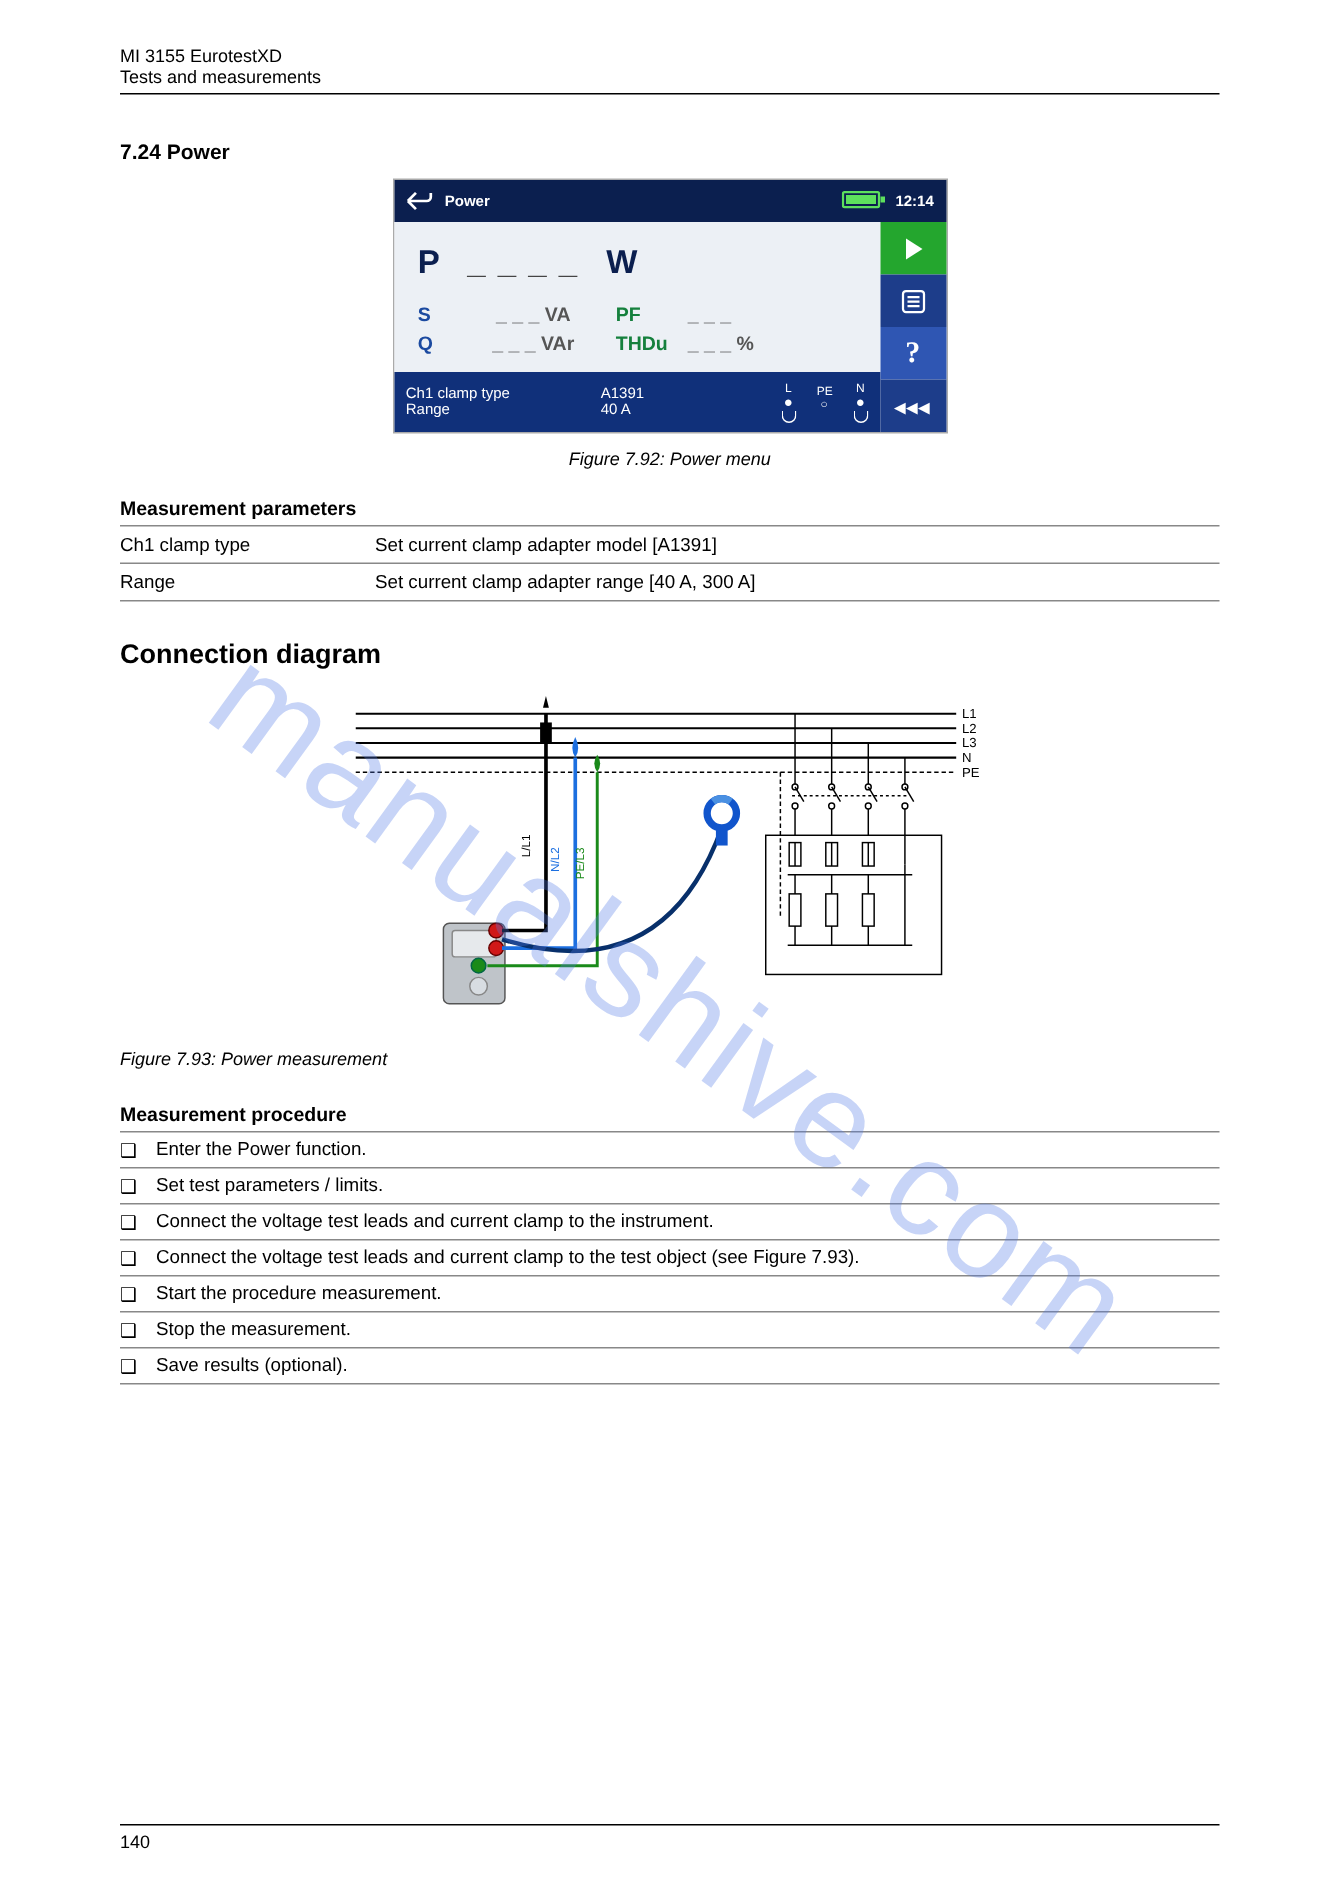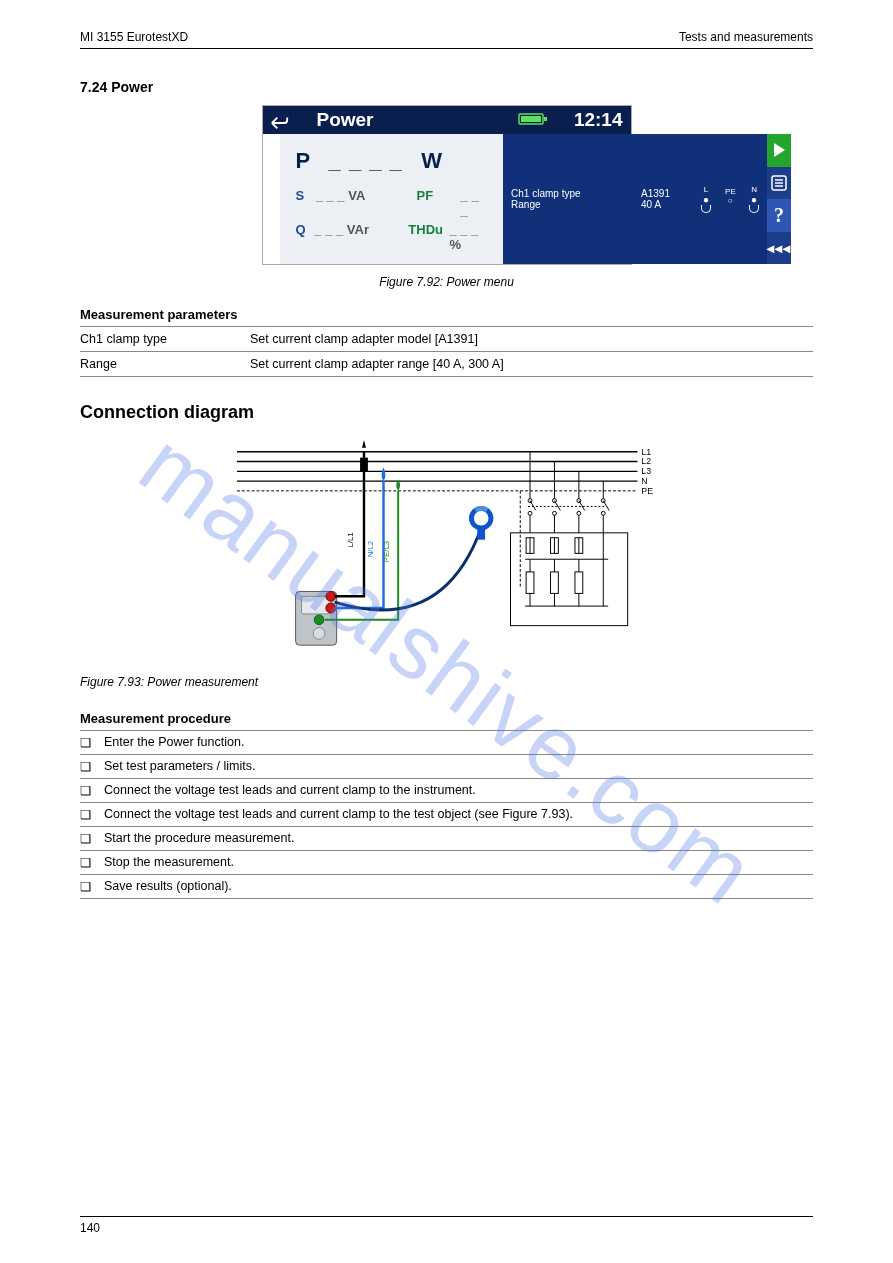--- a/index.html
+++ b/index.html
@@ -6,57 +6,56 @@
   body {
     width: 893px;
     height: 1263px;
     background: #fff;
     font-family: Arial, sans-serif;
     font-size: 13px;
     color: #000;
     position: relative;
     padding: 30px 80px 30px 80px;
   }
-  .header-row { display: flex; justify-content: space-between; font-size: 12px; padding-bottom: 4px; border-bottom: 1px solid #000; }
+  .header-row { display: flex; justify-content: space-between; font-size: 12px; padding-bottom: 4px; border-bottom: 1px solid #000; flex-direction: column; }
   .section-title { font-size: 14px; font-weight: bold; margin-top: 30px; margin-bottom: 10px; }
 
   
   .device {
     width: 370px;
     margin: 10px auto 10px auto;
     border: 1px solid #aaa;
     position: relative;
   }
   .dev-top {
     background: #0b1f4f;
     color: #fff;
     display: flex;
     align-items: center;
     padding: 4px 8px;
-    font-size: 19px;
+    font-size: 10px;
     font-weight: bold;
     height: 28px;
     position: relative;
-    gap: 20px;
   }
   .back-icon { width: 18px; height: 14px; margin-right: 8px; display: inline-block; }
   .battery { margin-left: auto; margin-right: 6px; display: inline-block; }
   .dev-body { display: flex; }
   .dev-main {
     flex: 1;
     background: #ecf0f5;
     padding: 14px 16px 8px 16px;
     color: #0b1f4f;
     font-weight: bold;
   }
   .p-row { font-size: 22px; margin-bottom: 14px; }
   .p-row .dash { letter-spacing: 1px; }
   .sq-row { display: flex; font-size: 13px; margin-bottom: 4px; }
   .sq-row .lab { width: 22px; color: #1b4aa0; }
-  .sq-row .val { width: 110px; color: #555; }
+  .sq-row .val { width: 110px; color: #555; text-align: center; }
   .sq-row .lab2 { width: 48px; color: #15803d; }
   .sq-row .val2 { color: #555; }
   .dev-info {
     background: #10307a;
     color: #fff;
     font-size: 10px;
     padding: 6px 8px;
     display: flex;
     align-items: center;
   }
@@ -129,21 +128,21 @@
     <span class="battery">
       <svg width="30" height="14" viewBox="0 0 30 14">
           <rect x="1" y="2" width="24" height="10" rx="1" fill="none" stroke="#5de05d" stroke-width="1.5"></rect>
           <rect x="3" y="4" width="20" height="6" fill="#5de05d"></rect>
           <rect x="26" y="5" width="3" height="4" fill="#5de05d"></rect>
         </svg>
     </span>
     <span>12:14</span>
   </div>
   <div class="dev-body">
-    <div style="flex:1;display:flex;margin-left:17px;">
+    <div style="flex:1;display:flex;flex-direction:column;">
       <div class="dev-main">
         <div class="p-row">
           <span>P</span>&nbsp;&nbsp;
           <span class="dash" style="color:#444">_ _ _ _</span>&nbsp;&nbsp;
           <span>W</span>
         </div>
         <div class="sq-row">
           <span class="lab">S</span>
           <span class="val">_ _ _  VA</span>
           <span class="lab2">PF</span>

